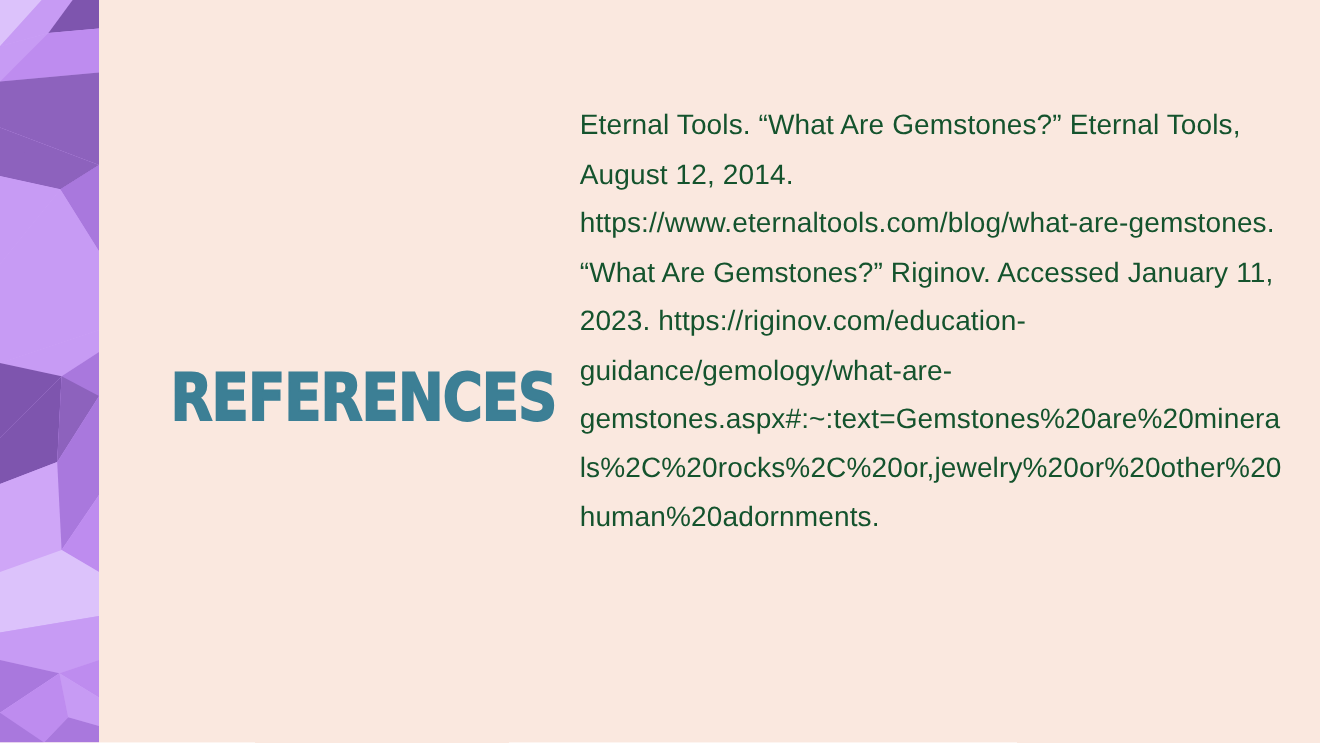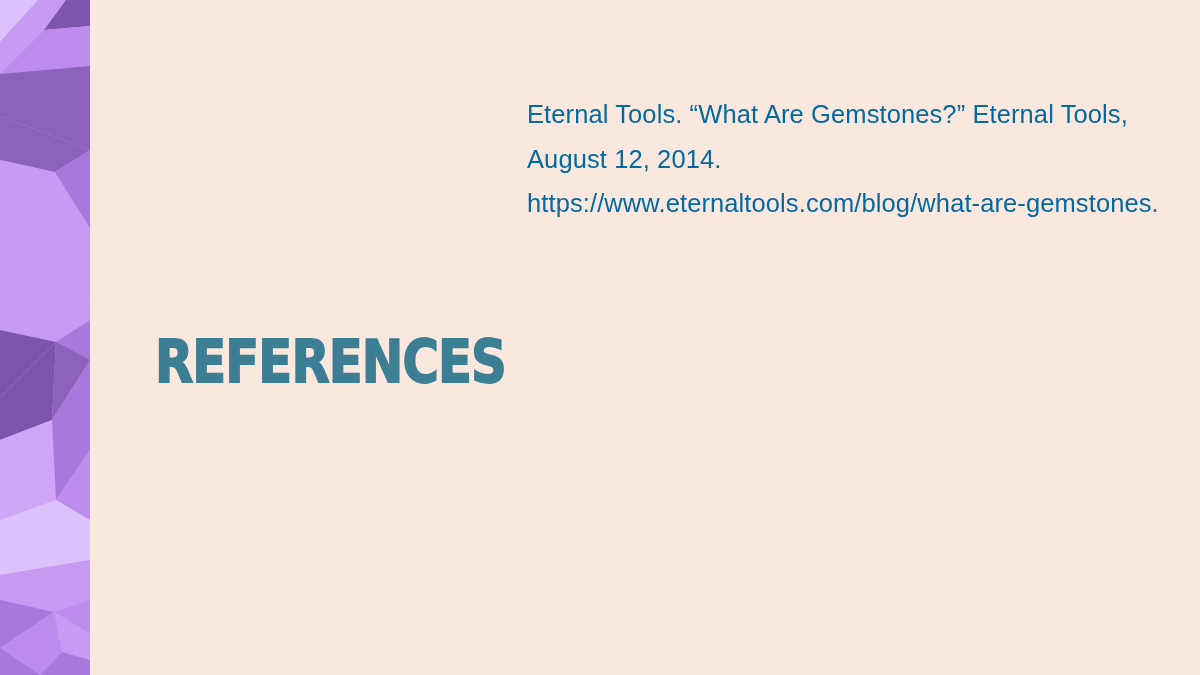--- a/index.html
+++ b/index.html
@@ -49,21 +49,21 @@
     transform-origin: left top;
     -webkit-text-stroke: 1.6px #3C7F95;
   }
 
   
   .references {
     position: absolute;
     left: 527px;
     top: 92px;
     width: 640px;
-    color: #0369a1;
+    color: #14532d;
     font-family: "Liberation Sans", sans-serif;
     font-size: 25.5px;
     font-weight: 400;
     line-height: 44.5px;
     letter-spacing: 0.1px;
     word-break: break-word;
     overflow-wrap: break-word;
   }
   .reference-entry {
     margin: 0;
@@ -113,15 +113,16 @@
       <polygon points="0,648 54,612 62,652 40,675 0,675" fill="#BE8CEF"></polygon>
       <polygon points="62,652 90,660 90,675 40,675" fill="#A978DD"></polygon>
       <polygon points="0,648 0,675 40,675" fill="#A978DD"></polygon>
     </svg>
   </div>
 
   <h1 class="title">References</h1>
 
   <div class="references">
     <p class="reference-entry">Eternal Tools. “What Are Gemstones?” Eternal Tools, August 12, 2014. https://www.eternaltools.com/blog/what-are-gemstones.</p>
+    <p class="reference-entry">“What Are Gemstones?” Riginov. Accessed January 11, 2023. https://riginov.com/education-guidance/gemology/what-are-gemstones.aspx#:~:text=Gemstones%20are%20minerals%2C%20rocks%2C%20or,jewelry%20or%20other%20human%20adornments.</p>
   </div>
 
 </div>
 
 </body></html>

